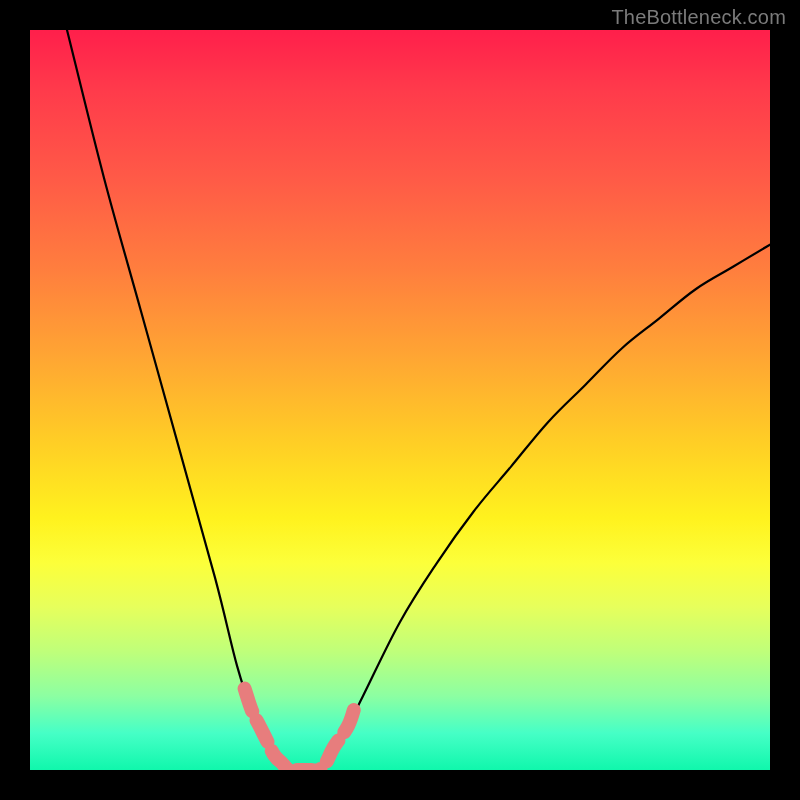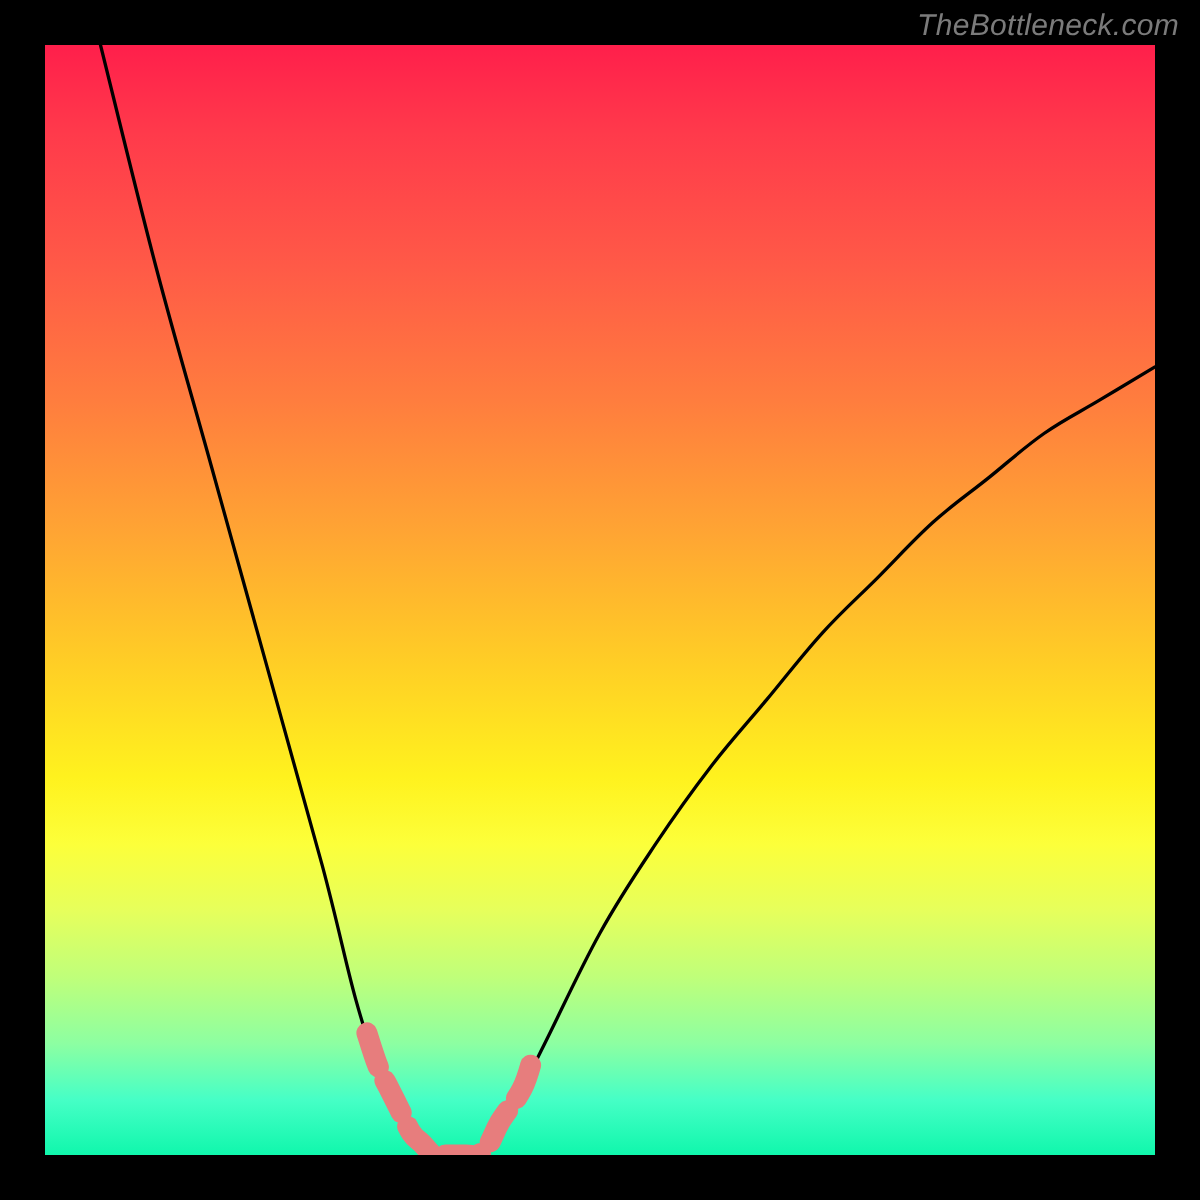--- a/index.html
+++ b/index.html
@@ -45,21 +45,20 @@
     );
   }
   .watermark {
     position: absolute;
     top: 6px;
     right: 14px;
     color: #7b7b7b;
     font-size: 20px;
     letter-spacing: 0.2px;
     font-weight: 500;
-    font-style: italic;
   }
   svg.curve {
     position: absolute;
     inset: 0;
   }
 </style>
 </head>
 <body>
 
 <div class="canvas">

